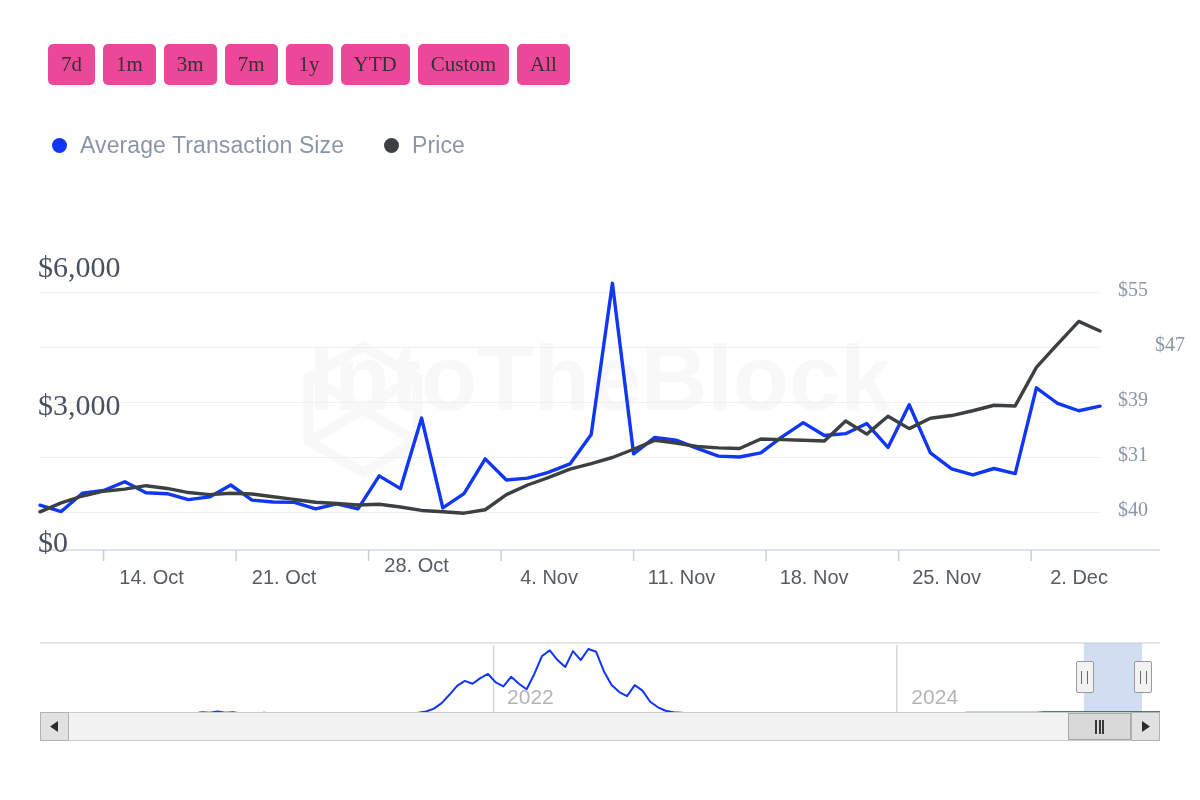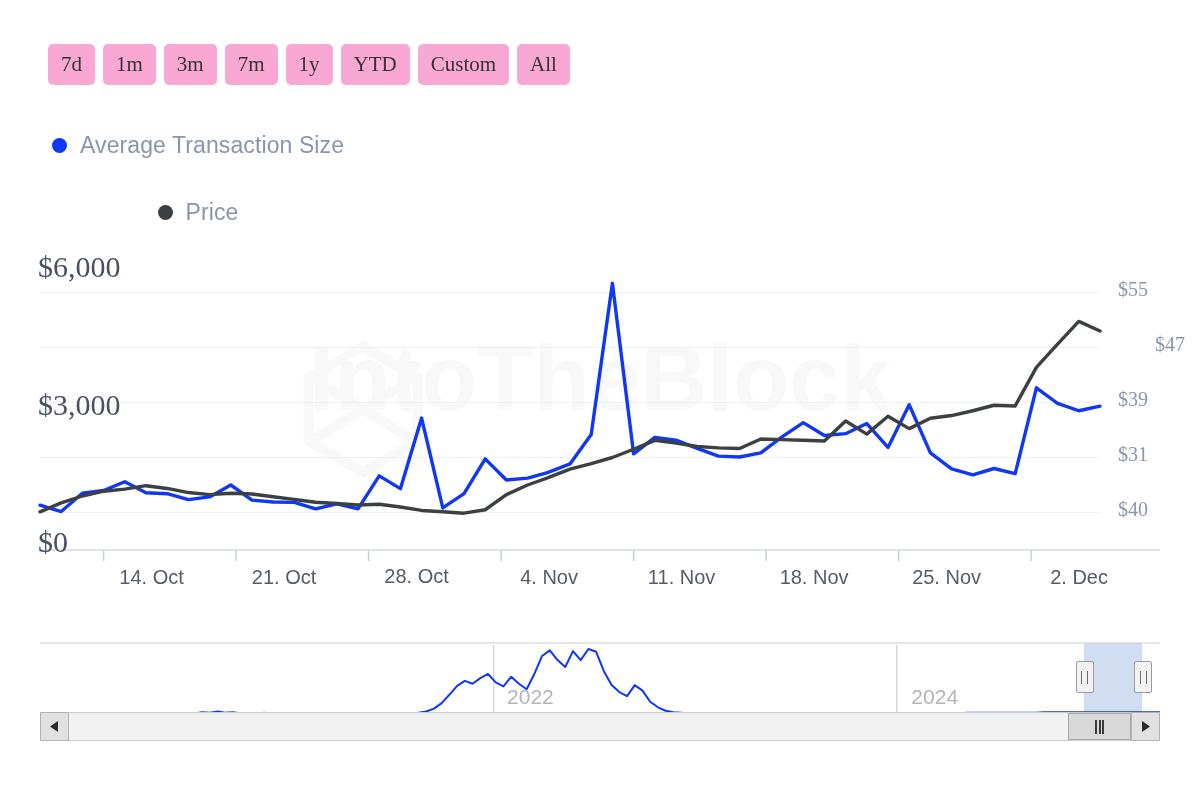--- a/index.html
+++ b/index.html
@@ -19,41 +19,40 @@
   
   #range-selector {
     position: absolute;
     left: 48px;
     top: 44px;
     display: flex;
     gap: 8px;
     align-items: center;
   }
   .range-btn {
-    background: #f9a8d4;
+    background: #ec4899;
     border: none;
     border-radius: 5px;
     color: #333333;
     font-family: "Liberation Serif", serif;
     font-size: 21px;
     line-height: 1;
     padding: 10px 13px;
     cursor: pointer;
     white-space: nowrap;
   }
 
   
   #chart-legend {
     position: absolute;
     left: 52px;
     top: 132px;
     display: flex;
     align-items: center;
     gap: 40px;
-    flex-direction: column;
   }
   .legend-item {
     display: flex;
     align-items: center;
     gap: 13px;
     cursor: pointer;
   }
   .legend-marker {
     width: 15px;
     height: 15px;
@@ -268,21 +267,21 @@
 <div class="axis-label-left" style="left: 38px; top: 295px;">$0</div>
     <div class="axis-label-left" style="left: 38px; top: 157.5px;">$3,000</div>
     <div class="axis-label-left" style="left: 38px; top: 20px;">$6,000</div>
     <div class="axis-label-right" style="left: 1118px; top: 267.5px;">$40</div>
     <div class="axis-label-right" style="left: 1118px; top: 212.5px;">$31</div>
     <div class="axis-label-right" style="left: 1118px; top: 157.5px;">$39</div>
     <div class="axis-label-right" style="left: 1155px; top: 102.5px;">$47</div>
     <div class="axis-label-right" style="left: 1118px; top: 47.5px;">$55</div>
     <div class="axis-label-x" style="left: 103.6px; top: 336px;">14. Oct</div>
     <div class="axis-label-x" style="left: 236.1px; top: 336px;">21. Oct</div>
-    <div class="axis-label-x" style="left: 368.6px; top: 335px;">28. Oct</div>
+    <div class="axis-label-x" style="left: 368.6px; top: 324px;">28. Oct</div>
     <div class="axis-label-x" style="left: 501.1px; top: 336px;">4. Nov</div>
     <div class="axis-label-x" style="left: 633.6px; top: 336px;">11. Nov</div>
     <div class="axis-label-x" style="left: 766.1px; top: 336px;">18. Nov</div>
     <div class="axis-label-x" style="left: 898.6px; top: 336px;">25. Nov</div>
     <div class="axis-label-x" style="left: 1031.1px; top: 336px;">2. Dec</div>
   </div>
 
 <div id="navigator">
   <svg id="nav-svg" width="1120" height="95">
       <line x1="0" y1="10" x2="1120" y2="10" stroke="#dedede" stroke-width="1.5"></line>

